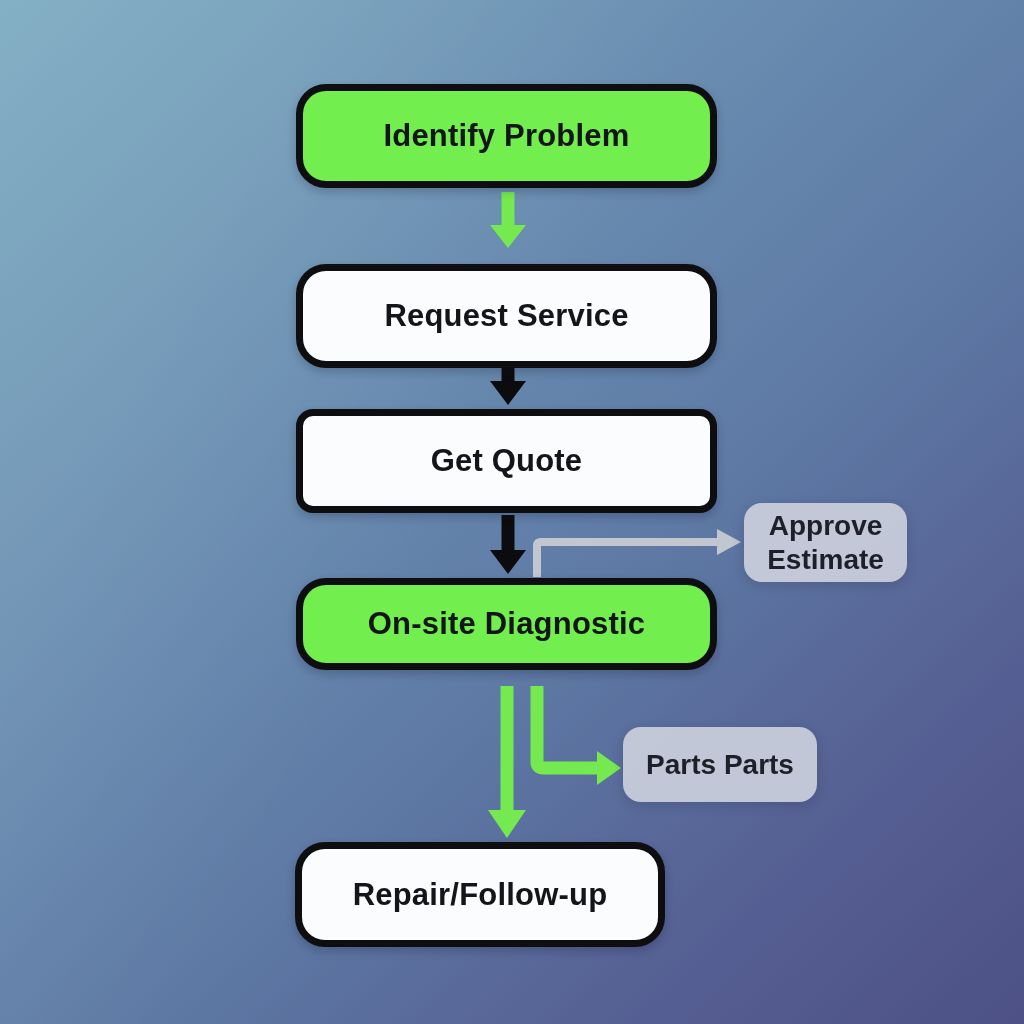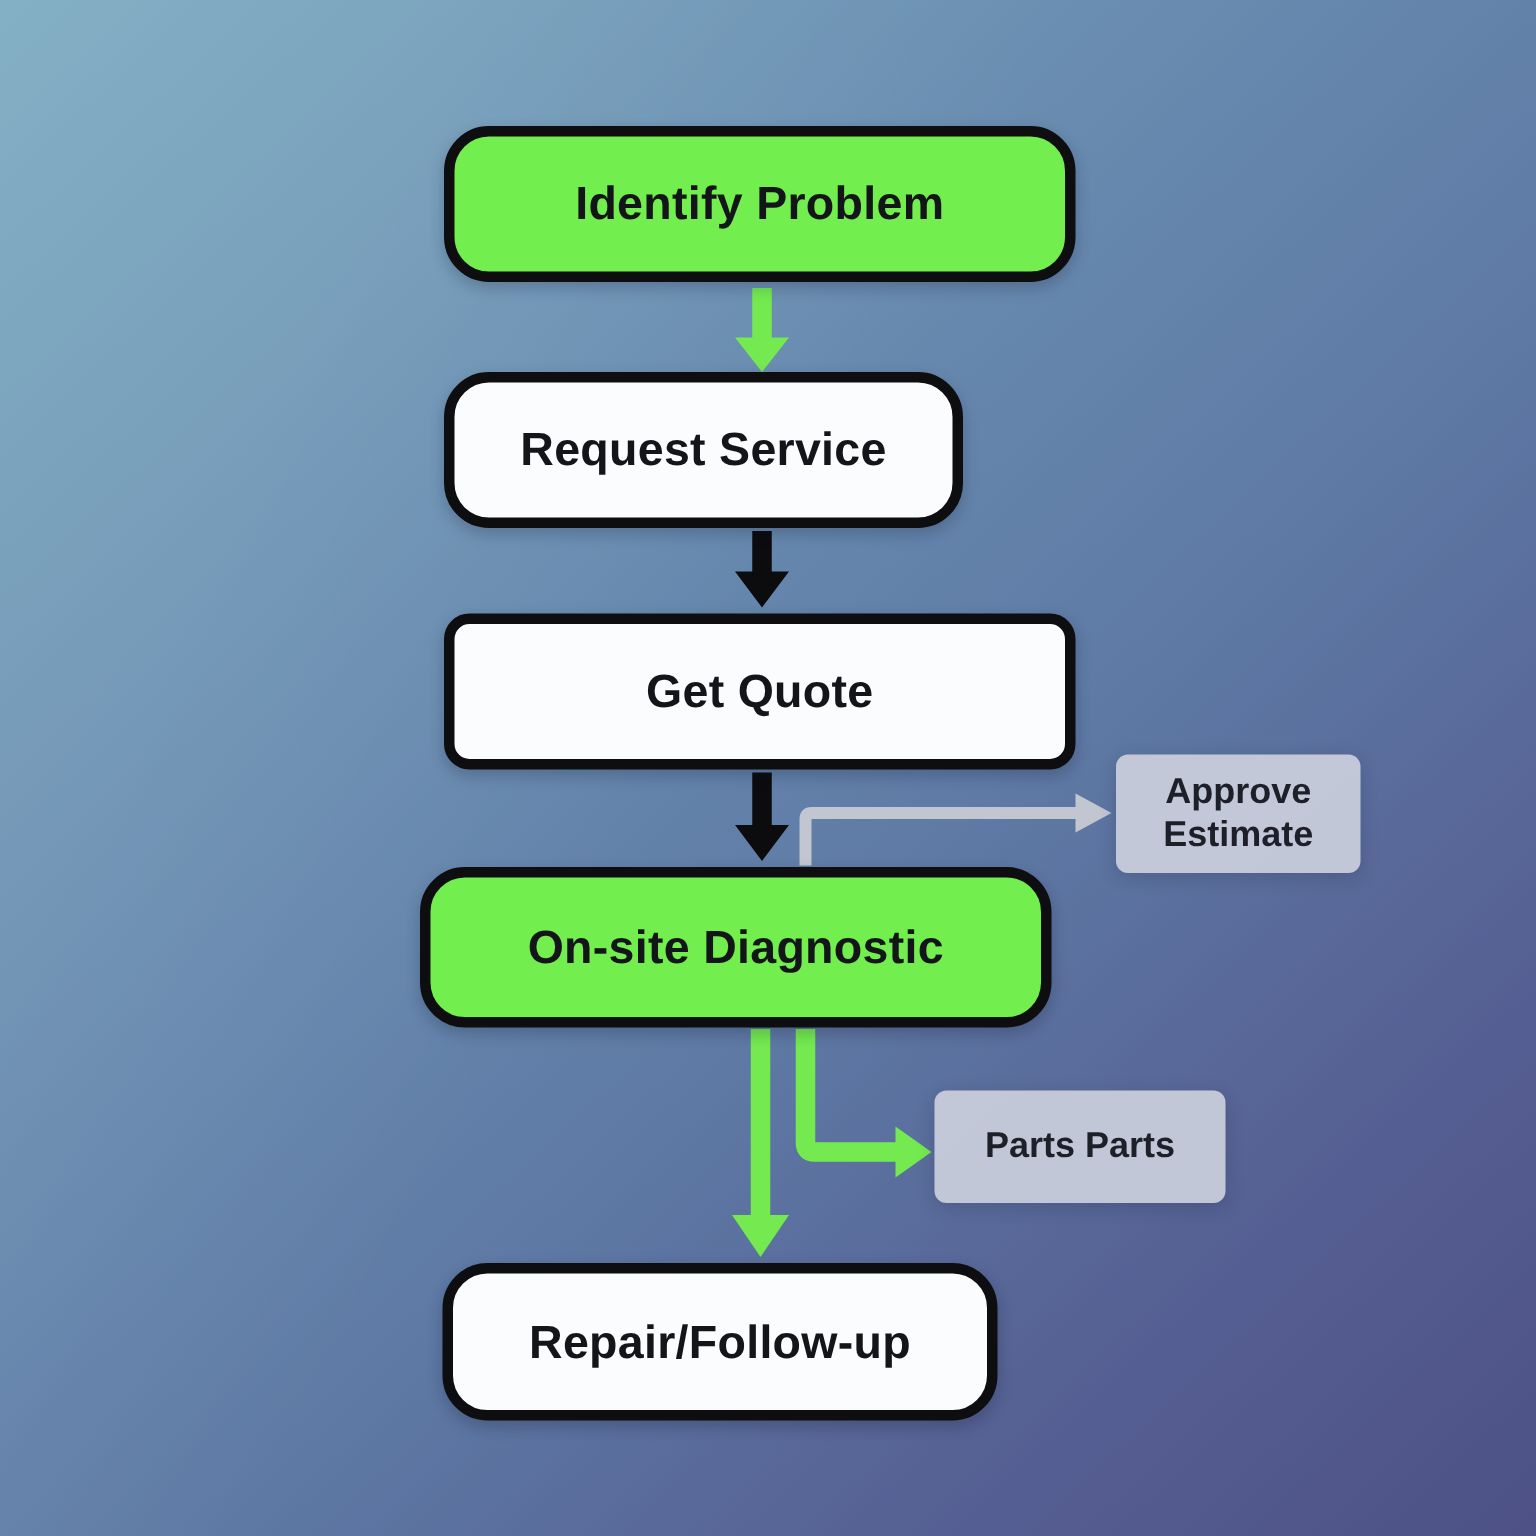--- a/index.html
+++ b/index.html
@@ -39,37 +39,37 @@
     box-shadow: 0 4px 10px rgba(10,15,35,0.22);
     text-align: center;
   }
   .node.green { background: #72ee4e; }
   .node.white { background: #fbfcfd; }
 
   .chip {
     position: absolute;
     box-sizing: border-box;
     background: rgba(203,207,220,0.92);
-    border-radius: 8px;
+    border-radius: 18px;
     display: flex;
     align-items: center;
     justify-content: center;
     text-align: center;
     font-weight: bold;
-    font-size: 24px;
+    font-size: 28px;
     line-height: 1.18;
     color: #1d2028;
     box-shadow: 0 3px 12px rgba(20,25,45,0.18);
     padding: 0 14px;
   }
 
   #node-identify   { left: 296px; top:  84px; width: 421px; height: 104px; }
-  #node-request    { left: 296px; top: 248px; width: 346px; height: 104px; }
+  #node-request    { left: 296px; top: 264px; width: 421px; height: 104px; }
   #node-quote      { left: 296px; top: 409px; width: 421px; height: 104px; border-radius: 17px; }
-  #node-diagnostic { left: 280px; top: 578px; width: 421px; height: 107px; }
+  #node-diagnostic { left: 296px; top: 578px; width: 421px; height: 92px; }
   #node-repair     { left: 295px; top: 842px; width: 370px; height: 105px; }
 
   #chip-approve    { left: 744px; top: 503px; width: 163px; height: 79px; }
   #chip-order      { left: 623px; top: 727px; width: 194px; height: 75px; }
 
   #arrow-layer {
     position: absolute;
     inset: 0;
     pointer-events: none;
   }

